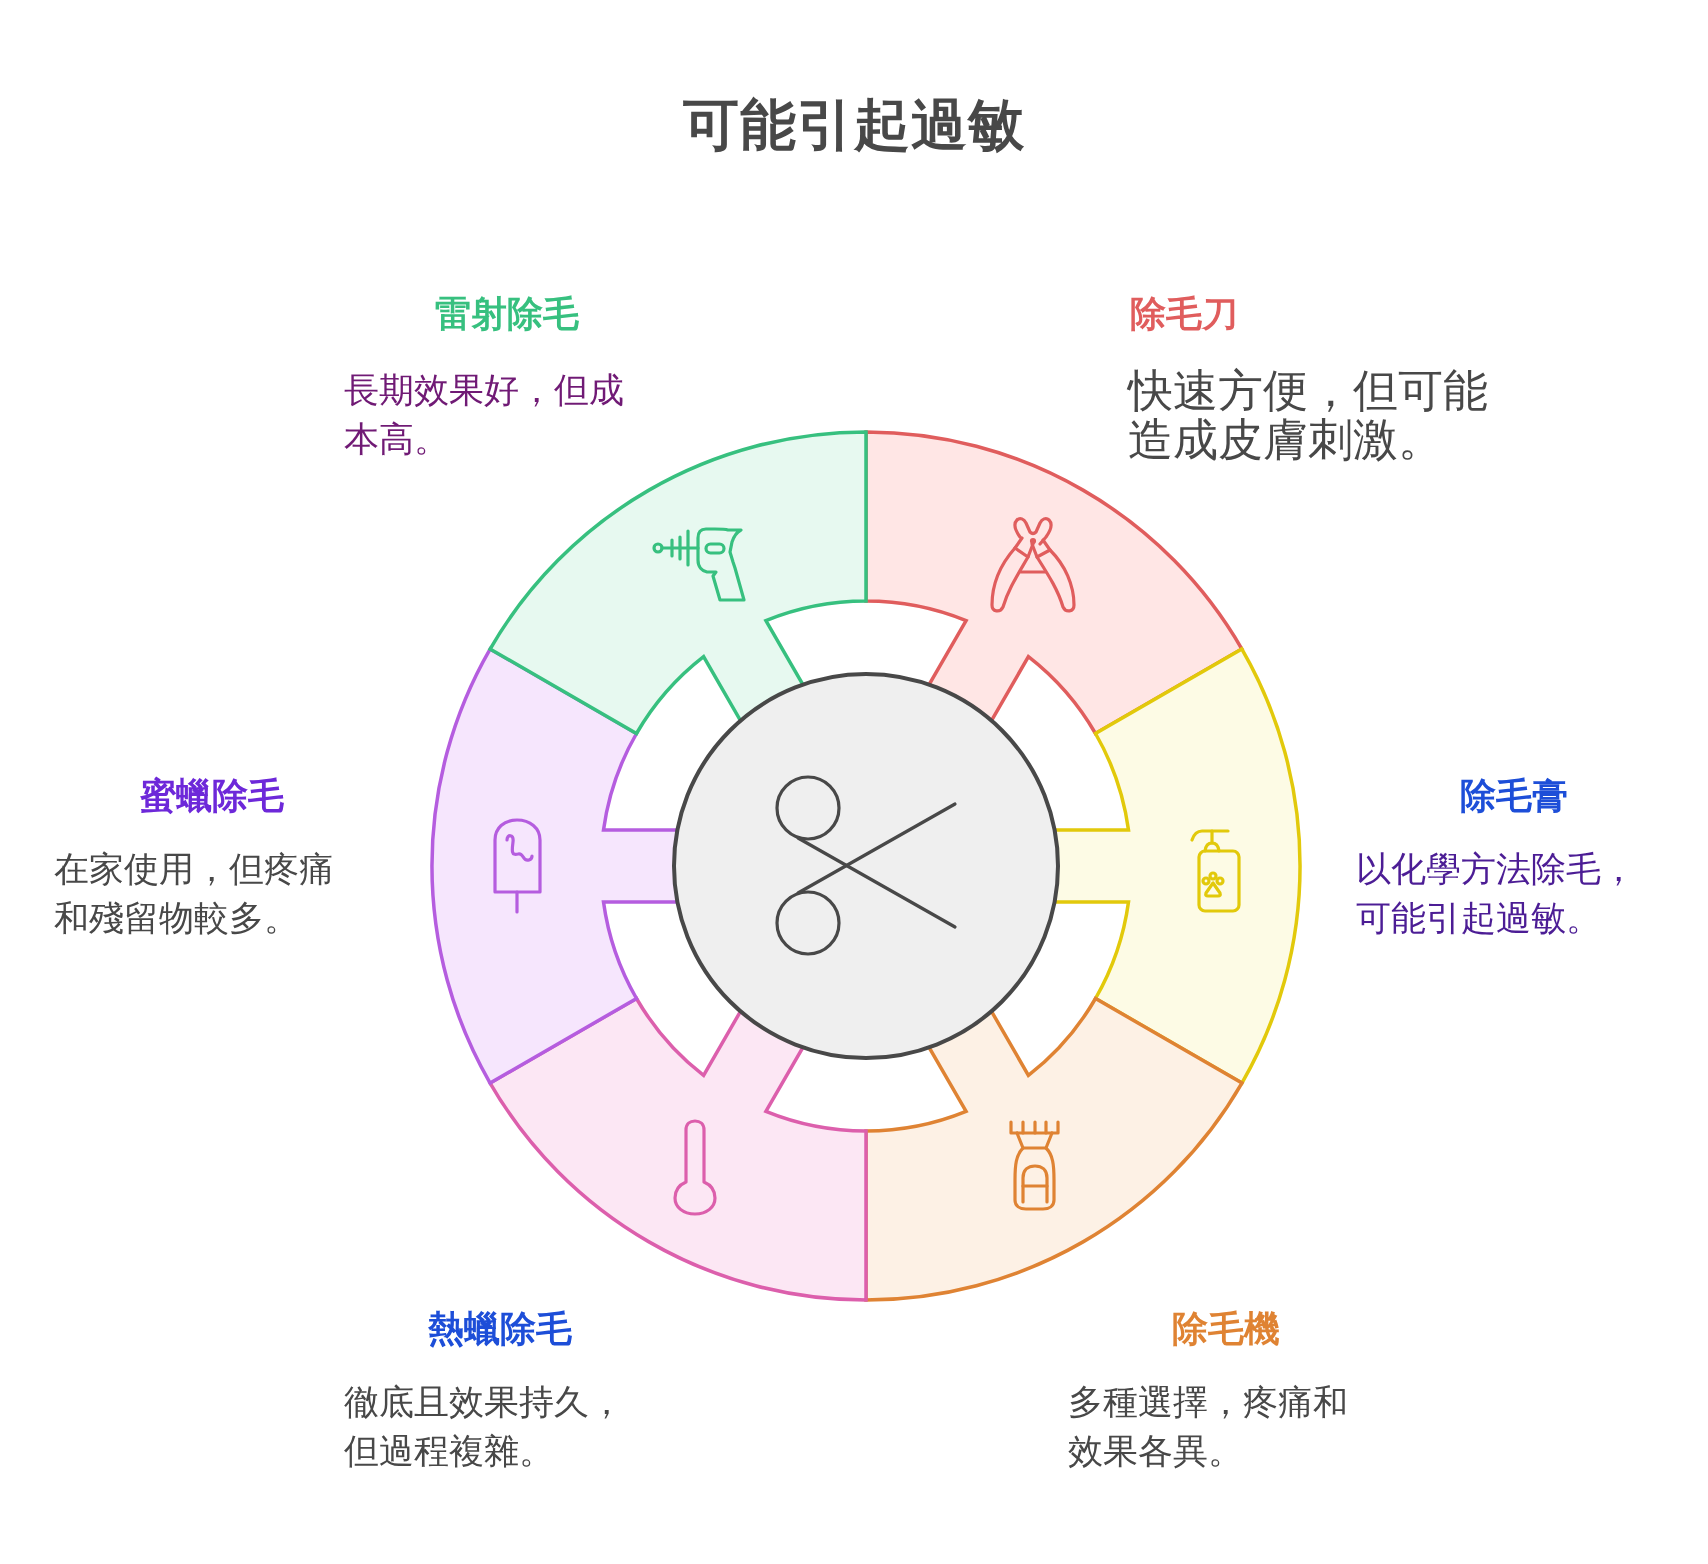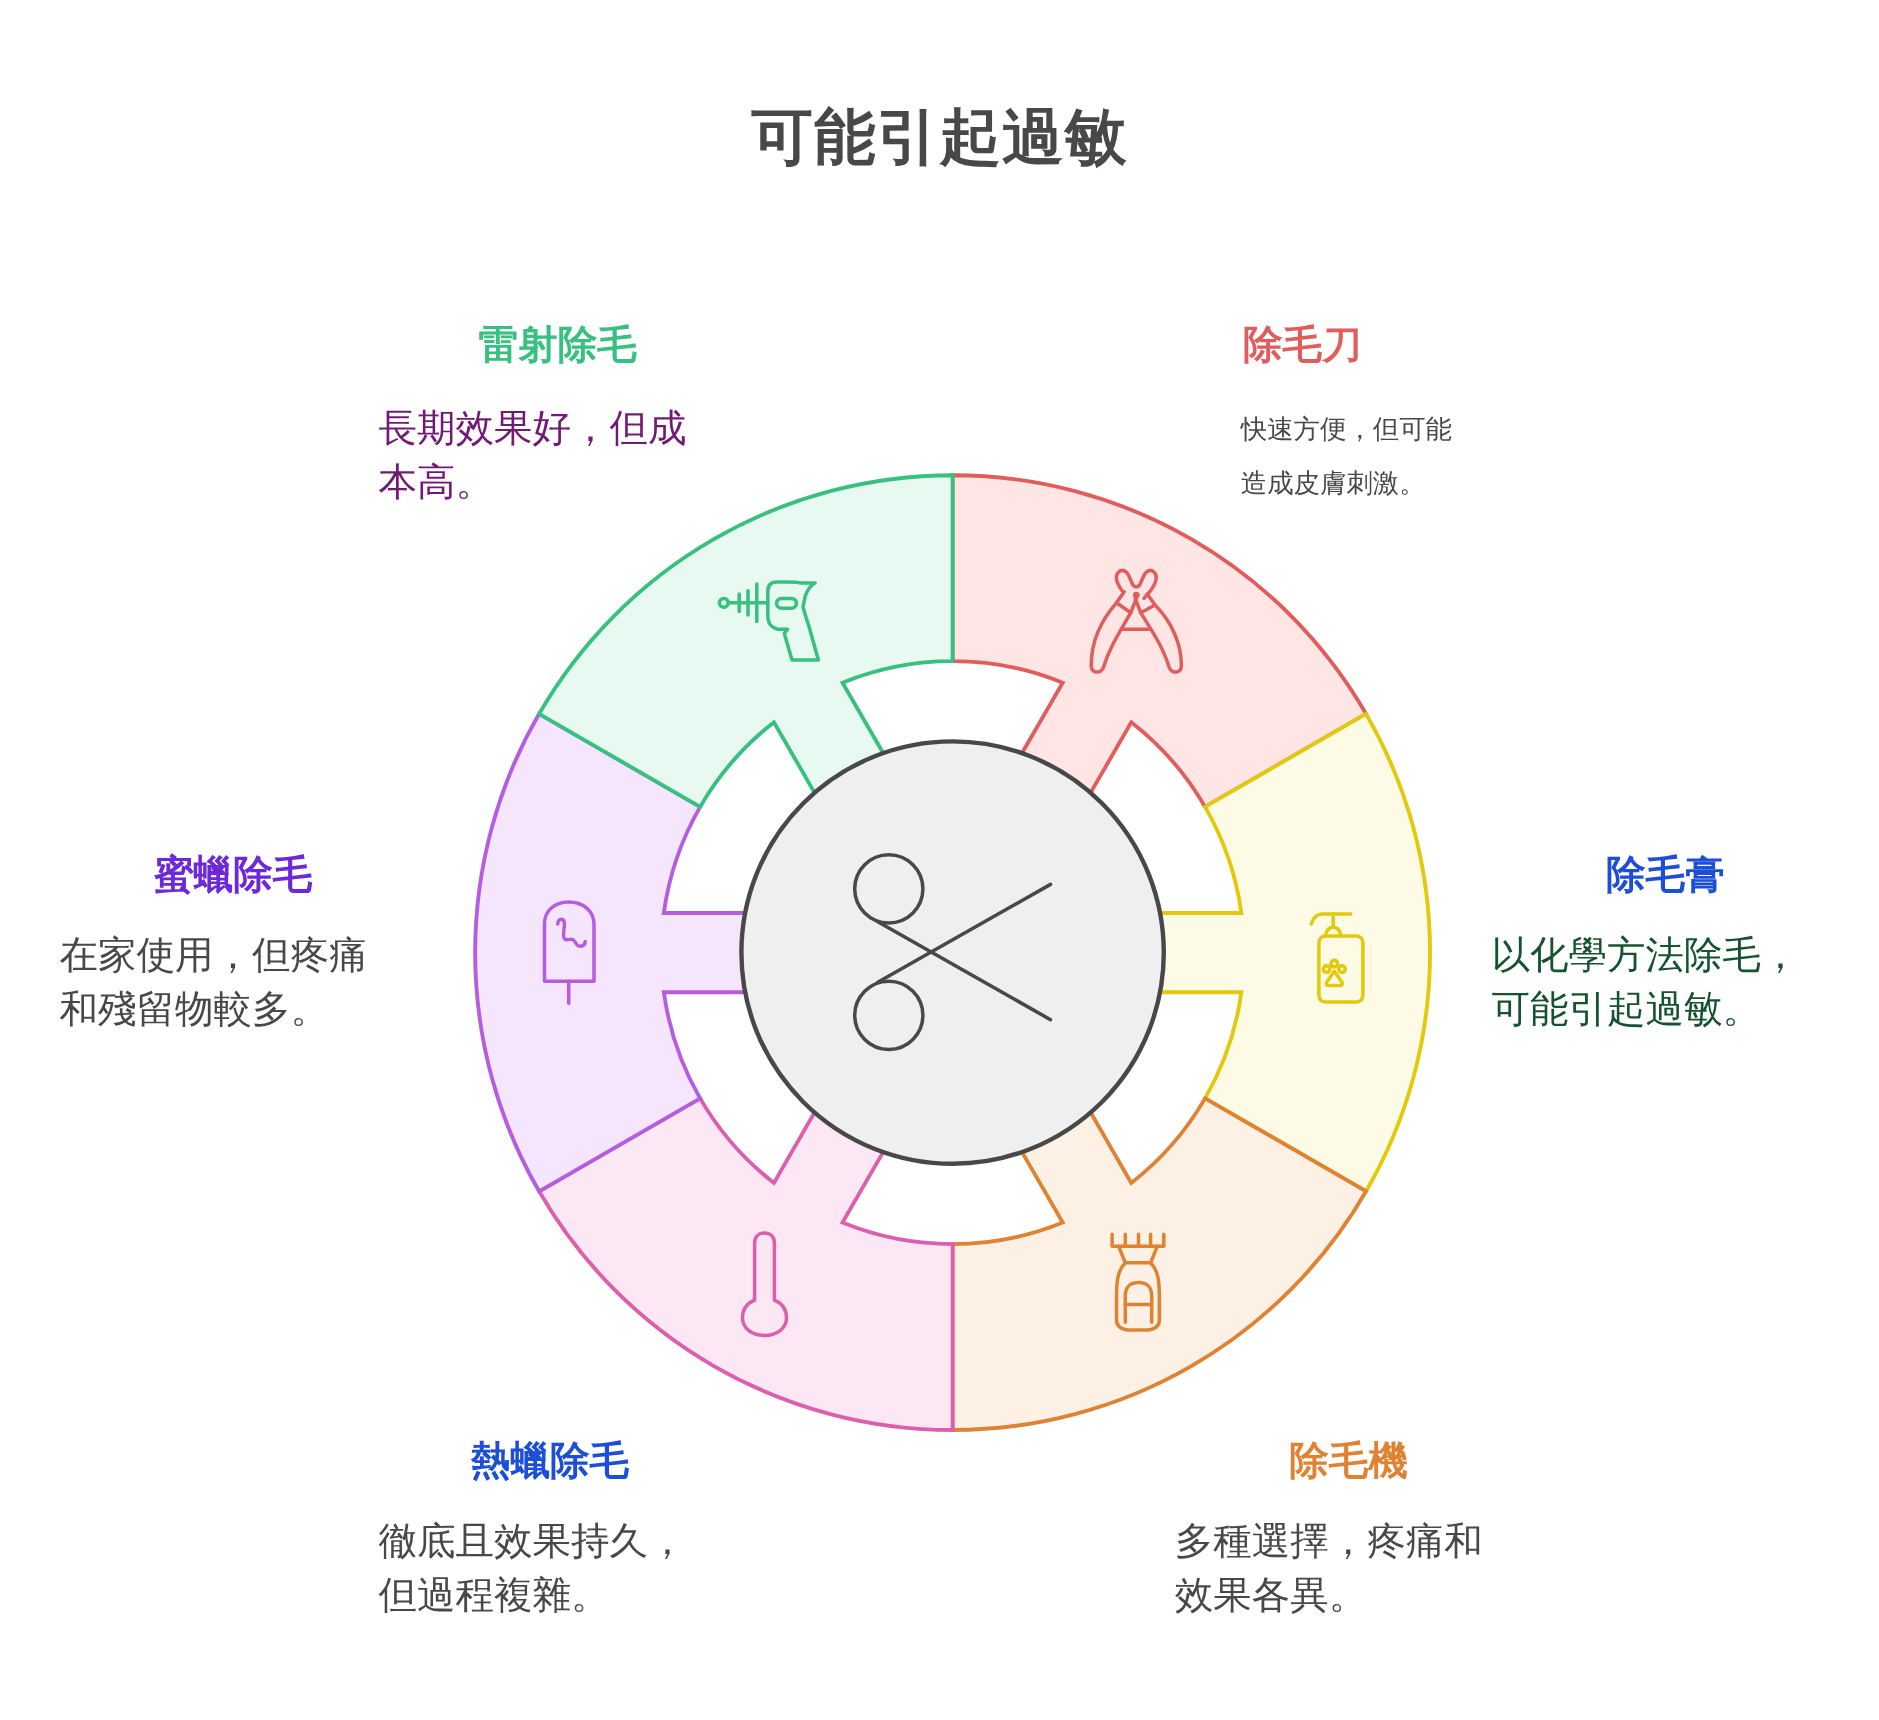--- a/index.html
+++ b/index.html
@@ -86,27 +86,27 @@
 
 <div class="label" style="left:342px; top:290px; width:330px;">
   <div class="head" style="color:#37c07f; width:330px; text-align:center;">雷射除毛</div>
 </div>
 <div class="desc label" style="left:344px; top:366px; font-size:35px; color:#701a75; line-height:49px; white-space:pre-line;">長期效果好，但成
 本高。</div>
 
 <div class="label" style="left:1130px; top:290px; width:330px;">
   <div class="head" style="color:#e05d5d; width:330px; text-align:left;">除毛刀</div>
 </div>
-<div class="desc label" style="left:1128px; top:366px; font-size:24px; color:#484848; line-height:49px; white-space:pre-line;">快速方便，但可能
+<div class="desc label" style="left:1128px; top:366px; font-size:45px; color:#484848; line-height:49px; white-space:pre-line;">快速方便，但可能
 造成皮膚刺激。</div>
 
 <div class="label" style="left:1460px; top:772px; width:200px;">
   <div class="head" style="color:#1d4ed8; text-align:left;">除毛膏</div>
 </div>
-<div class="desc label" style="left:1356px; top:845px; font-size:35px; color:#14532d; line-height:49px; white-space:pre-line;">以化學方法除毛，
+<div class="desc label" style="left:1356px; top:845px; font-size:35px; color:#4c1d95; line-height:49px; white-space:pre-line;">以化學方法除毛，
 可能引起過敏。</div>
 
 <div class="label" style="left:140px; top:772px; width:200px;">
   <div class="head" style="color:#6d28d9; text-align:left;">蜜蠟除毛</div>
 </div>
 <div class="desc label" style="left:54px; top:845px; font-size:35px; color:#484848; line-height:49px; white-space:pre-line;">在家使用，但疼痛
 和殘留物較多。</div>
 
 <div class="label" style="left:428px; top:1305px; width:200px;">
   <div class="head" style="color:#1d4ed8; text-align:left;">熱蠟除毛</div>

